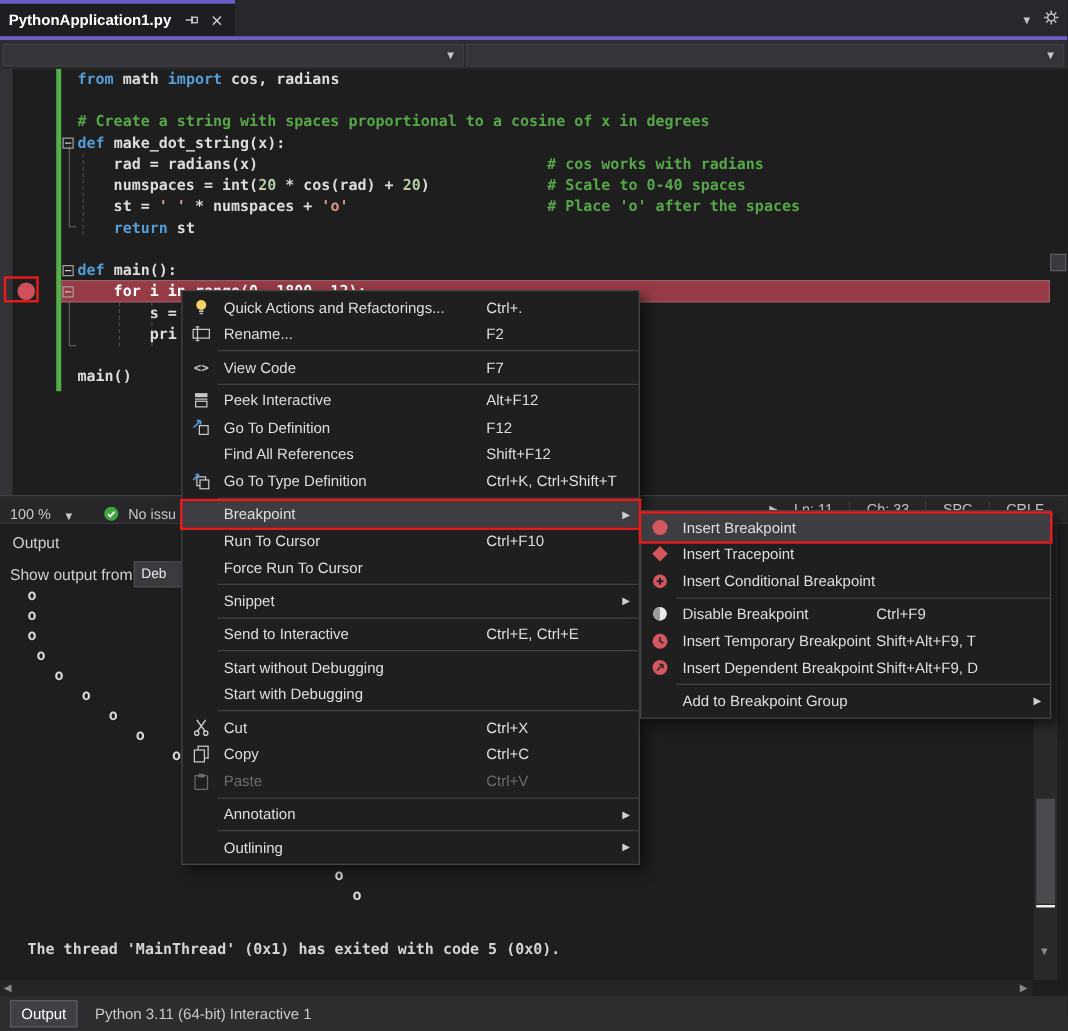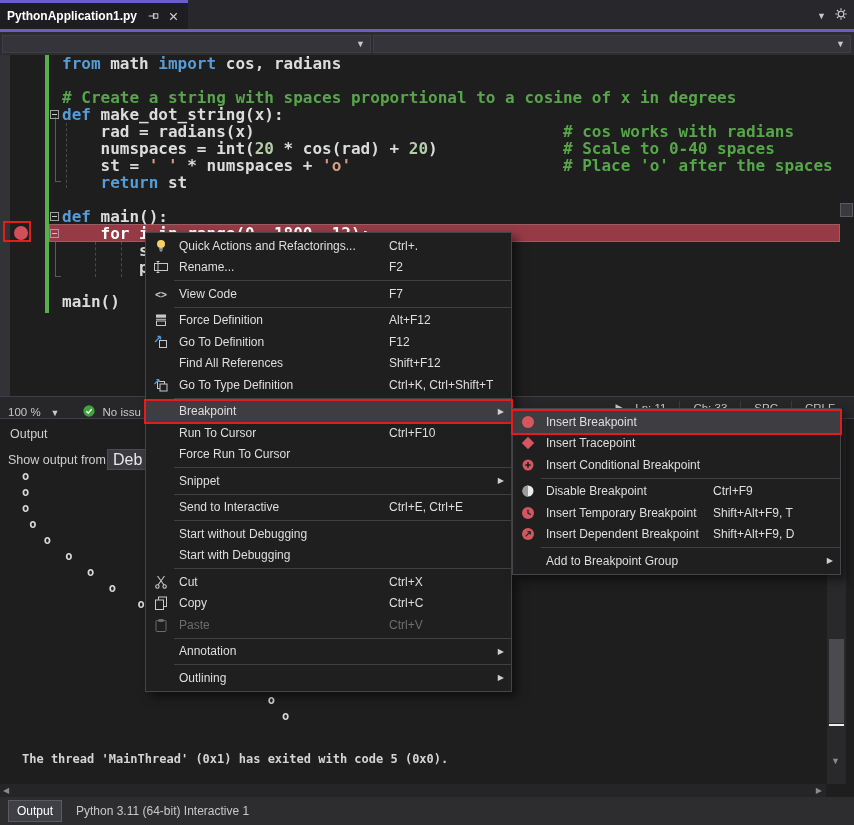--- a/index.html
+++ b/index.html
@@ -23,21 +23,21 @@
   .nav-dd { position:absolute; top:3px; height:18px; background:#34343a; border:1px solid #3e3e44; }
   .nav-dd .glyph { position:absolute; right:5px; top:4px; }
   #nav-dd-1 { left:2px;   width:369px; }
   #nav-dd-2 { left:373px; width:478px; }
 
   
   .editor { position:absolute; left:0; top:55px; width:854px; height:341px; background:#1e1e1e; overflow:hidden; }
   .gutter { position:absolute; left:0; top:0; width:10px; height:100%; background:#323237; }
   .greenbar { position:absolute; left:45px; top:0; width:4px; height:258px; background:#55b04a; }
   .code-line { position:absolute; left:62px; height:17px; line-height:17px; white-space:pre;
-               font-family:"DejaVu Sans Mono", monospace; font-size:16px; font-weight:600; z-index:2; }
+               font-family:"DejaVu Sans Mono", monospace; font-size:12px; font-weight:600; z-index:2; }
   .kw { color:#569cd6; } .pl { color:#dcdcdc; } .cm { color:#57a64a; }
   .st { color:#d69d85; } .nm { color:#b5cea8; } .bpt { color:#ffffff; }
   .bp-bar { position:absolute; left:49px; top:169px; width:791px; height:18px; background:#963a46;
             box-shadow:inset 0 0 0 1px rgba(160,160,160,.35); z-index:1; }
   .fold { position:absolute; width:9px; height:9px; border:1px solid #9e9e9e; z-index:3; background:transparent; }
   .fold::after { content:""; position:absolute; left:1px; right:1px; top:3px; height:1px; background:#c8c8c8; }
   .guide { position:absolute; width:0; border-left:1px dashed #4a4a4a; z-index:1; }
   .oline { position:absolute; width:0; border-left:1px solid #5a5a5a; z-index:1; }
   .ocorner { position:absolute; height:1px; background:#5a5a5a; z-index:1; }
   .bp-dot { position:absolute; left:14px; top:171px; width:14px; height:14px; border-radius:50%;
@@ -54,21 +54,21 @@
   .eds-item { padding:0 13px; }
   .zoom-caret { margin-left:10px; }
   .check-ico { margin-left:22px; margin-right:7px; width:14px; height:14px; }
 
   
   .output { position:absolute; left:0; top:418px; width:854px; height:379px; background:#1e1e1e;
             border-top:1px solid #3f3f46; }
   .out-title { position:absolute; left:10px; top:8px; color:#cfcfcf; font-size:12.5px; }
   .out-fromlbl { position:absolute; left:8px; top:34px; color:#cfcfcf; font-size:12.5px; }
   .out-dd { position:absolute; left:107px; top:30px; width:42px; height:21px; background:#3a3a3f;
-            border:1px solid #4b4b50; color:#e8e8e8; font-size:16px; line-height:19px;
+            border:1px solid #4b4b50; color:#e8e8e8; font-size:11px; line-height:19px;
             padding-left:5px; overflow:hidden; white-space:nowrap; }
   #wave { position:absolute; left:22px; top:49px; font-family:"DejaVu Sans Mono", monospace;
           font-size:12px; font-weight:600; line-height:16px; color:#d8d8d8; white-space:pre; }
   #log-lines { position:absolute; left:22px; top:299px; font-family:"DejaVu Sans Mono", monospace;
                font-size:12px; font-weight:600; line-height:16.5px; color:#d4d4d4; white-space:pre; }
   .vscroll { position:absolute; left:827px; top:0; width:19px; height:365px; background:#29292c; }
   .v-thumb { position:absolute; left:2px; top:220px; width:15px; height:84px; background:#4a4a4f; }
   .v-line  { position:absolute; left:2px; top:305px; width:15px; height:2px; background:#eeeeee; }
   .v-down  { position:absolute; left:4px; top:338px; color:#8a8a8a; font-size:9px; }
   .hscroll { position:absolute; left:0; top:365px; width:826px; height:14px; background:#252528; }
@@ -84,21 +84,21 @@
   
   .menu { position:absolute; background:#1f1f20; border:1px solid #454549; padding:2px 0;
           box-shadow:5px 5px 9px rgba(0,0,0,.5); font-size:12px; color:#dfdfdf; }
   #context-menu { left:145px; top:232px; width:367px; z-index:20; }
   #breakpoint-submenu { left:512px; top:408px; width:329px; z-index:21; }
   .menu-item { position:relative; height:21.5px; display:flex; align-items:center; }
   .mi-icon { width:20px; height:16px; margin-left:5px; display:inline-flex; align-items:center; justify-content:center; flex:none; }
   .mi-label { margin-left:8px; white-space:nowrap; }
   .mi-shortcut { position:absolute; white-space:nowrap; }
   #context-menu .mi-shortcut { left:243px; }
-  #breakpoint-submenu .mi-shortcut { left:200px; }
+  #breakpoint-submenu .mi-shortcut { left:188px; }
   .mi-arrow { position:absolute; right:7px; top:7px; color:#cfcfcf; font-size:8px; line-height:1; }
   .menu-sep { height:1px; background:#404045; margin:2px 0 2px 28px; }
   .hl { background:#3e3e42; outline:2px solid #e11d1d; }
   .disabled { color:#6d6d6d; }
   .disabled .mi-shortcut { color:#6d6d6d; }
 
   .anno { position:absolute; border:2px solid #e11d1d; z-index:30; }
   #anno-margin-bp { left:3px; top:221px; width:28px; height:21px; }
 </style>
 </head>
@@ -281,21 +281,21 @@
       </div>
       <div class="menu-sep"></div>
       <div class="menu-item">
         <span class="mi-icon">
           <svg viewBox="0 0 16 16" width="16" height="16">
             <rect x="3" y="2.5" width="10" height="3.2" fill="#c8c8c8"></rect>
             <line x1="3" y1="7.3" x2="13" y2="7.3" stroke="#c8c8c8"></line>
             <rect x="3.5" y="9" width="9" height="4.5" fill="none" stroke="#c8c8c8"></rect>
           </svg>
         </span>
-        <span class="mi-label">Force Definition</span>
+        <span class="mi-label">Peek Interactive</span>
         <span class="mi-shortcut">Alt+F12</span>
       </div>
       <div class="menu-item">
         <span class="mi-icon">
           <svg viewBox="0 0 16 16" width="16" height="16">
             <rect x="6.5" y="6.5" width="7" height="7" fill="none" stroke="#c8c8c8"></rect>
             <path d="M2 8 L7.5 2.5 M7.5 2.5 H4.4 M7.5 2.5 V5.6" stroke="#569cd6" stroke-width="1.3" fill="none"></path>
           </svg>
         </span>
         <span class="mi-label">Go To Definition</span>

